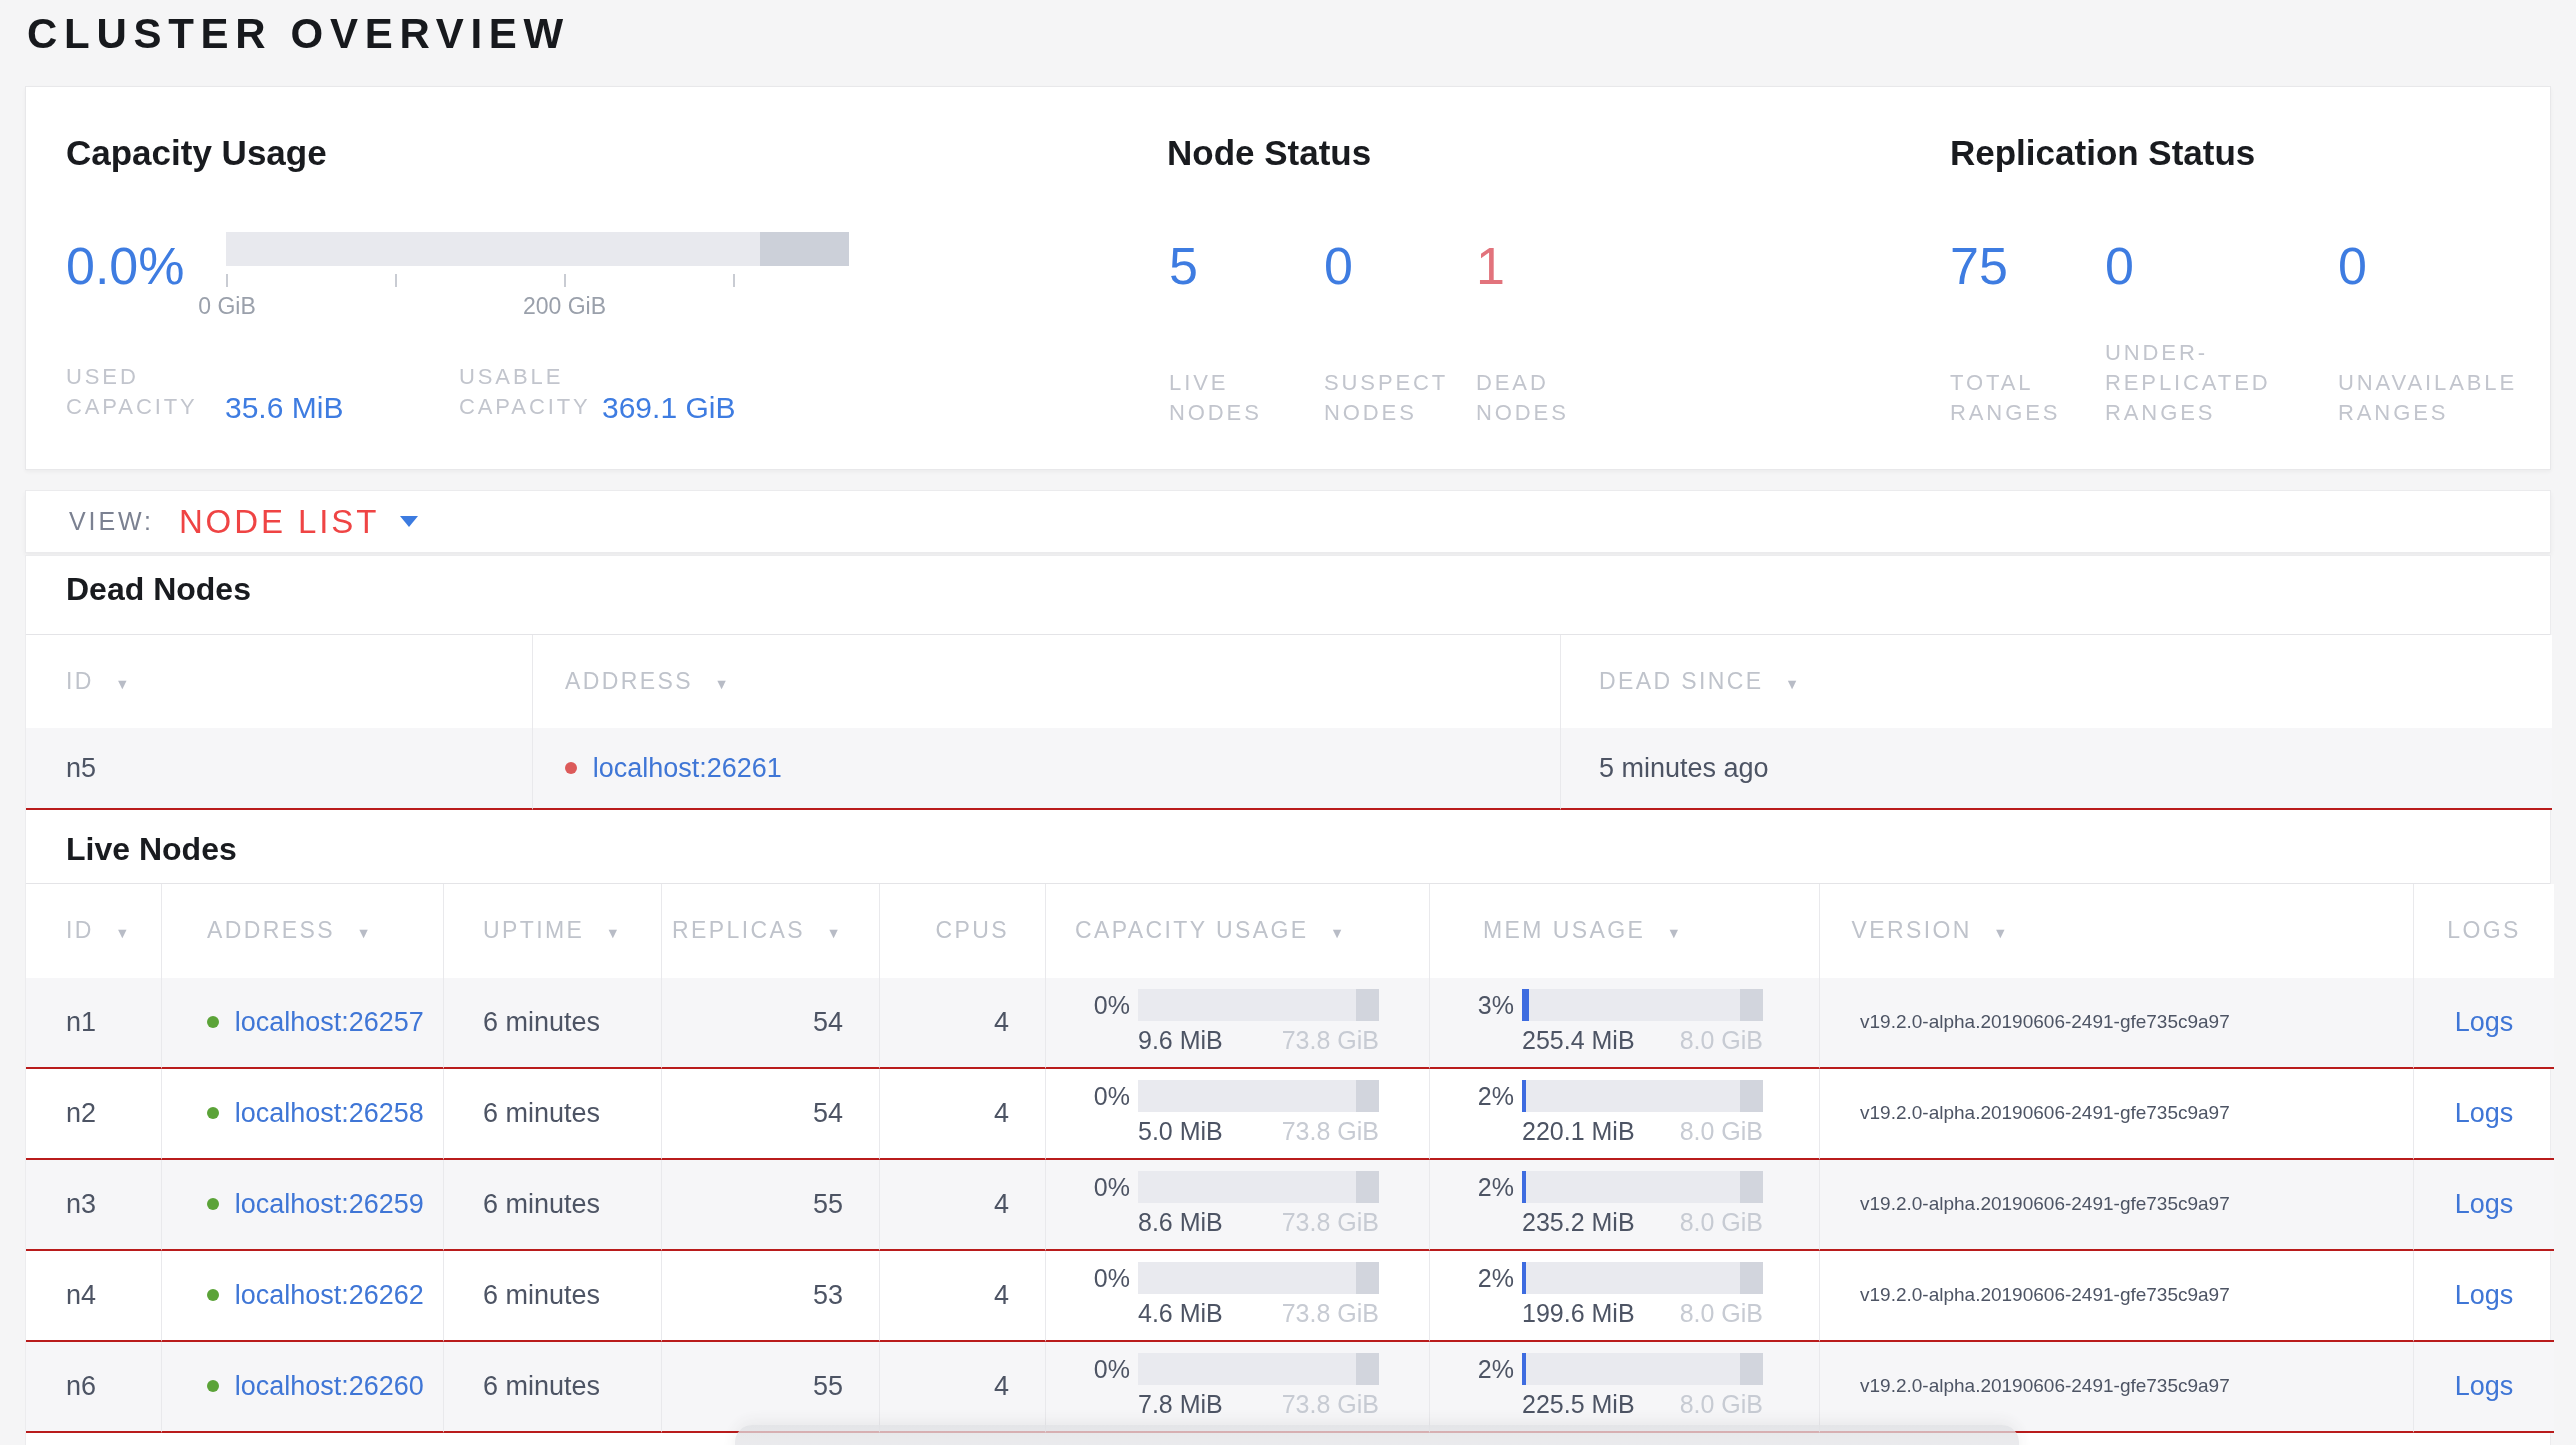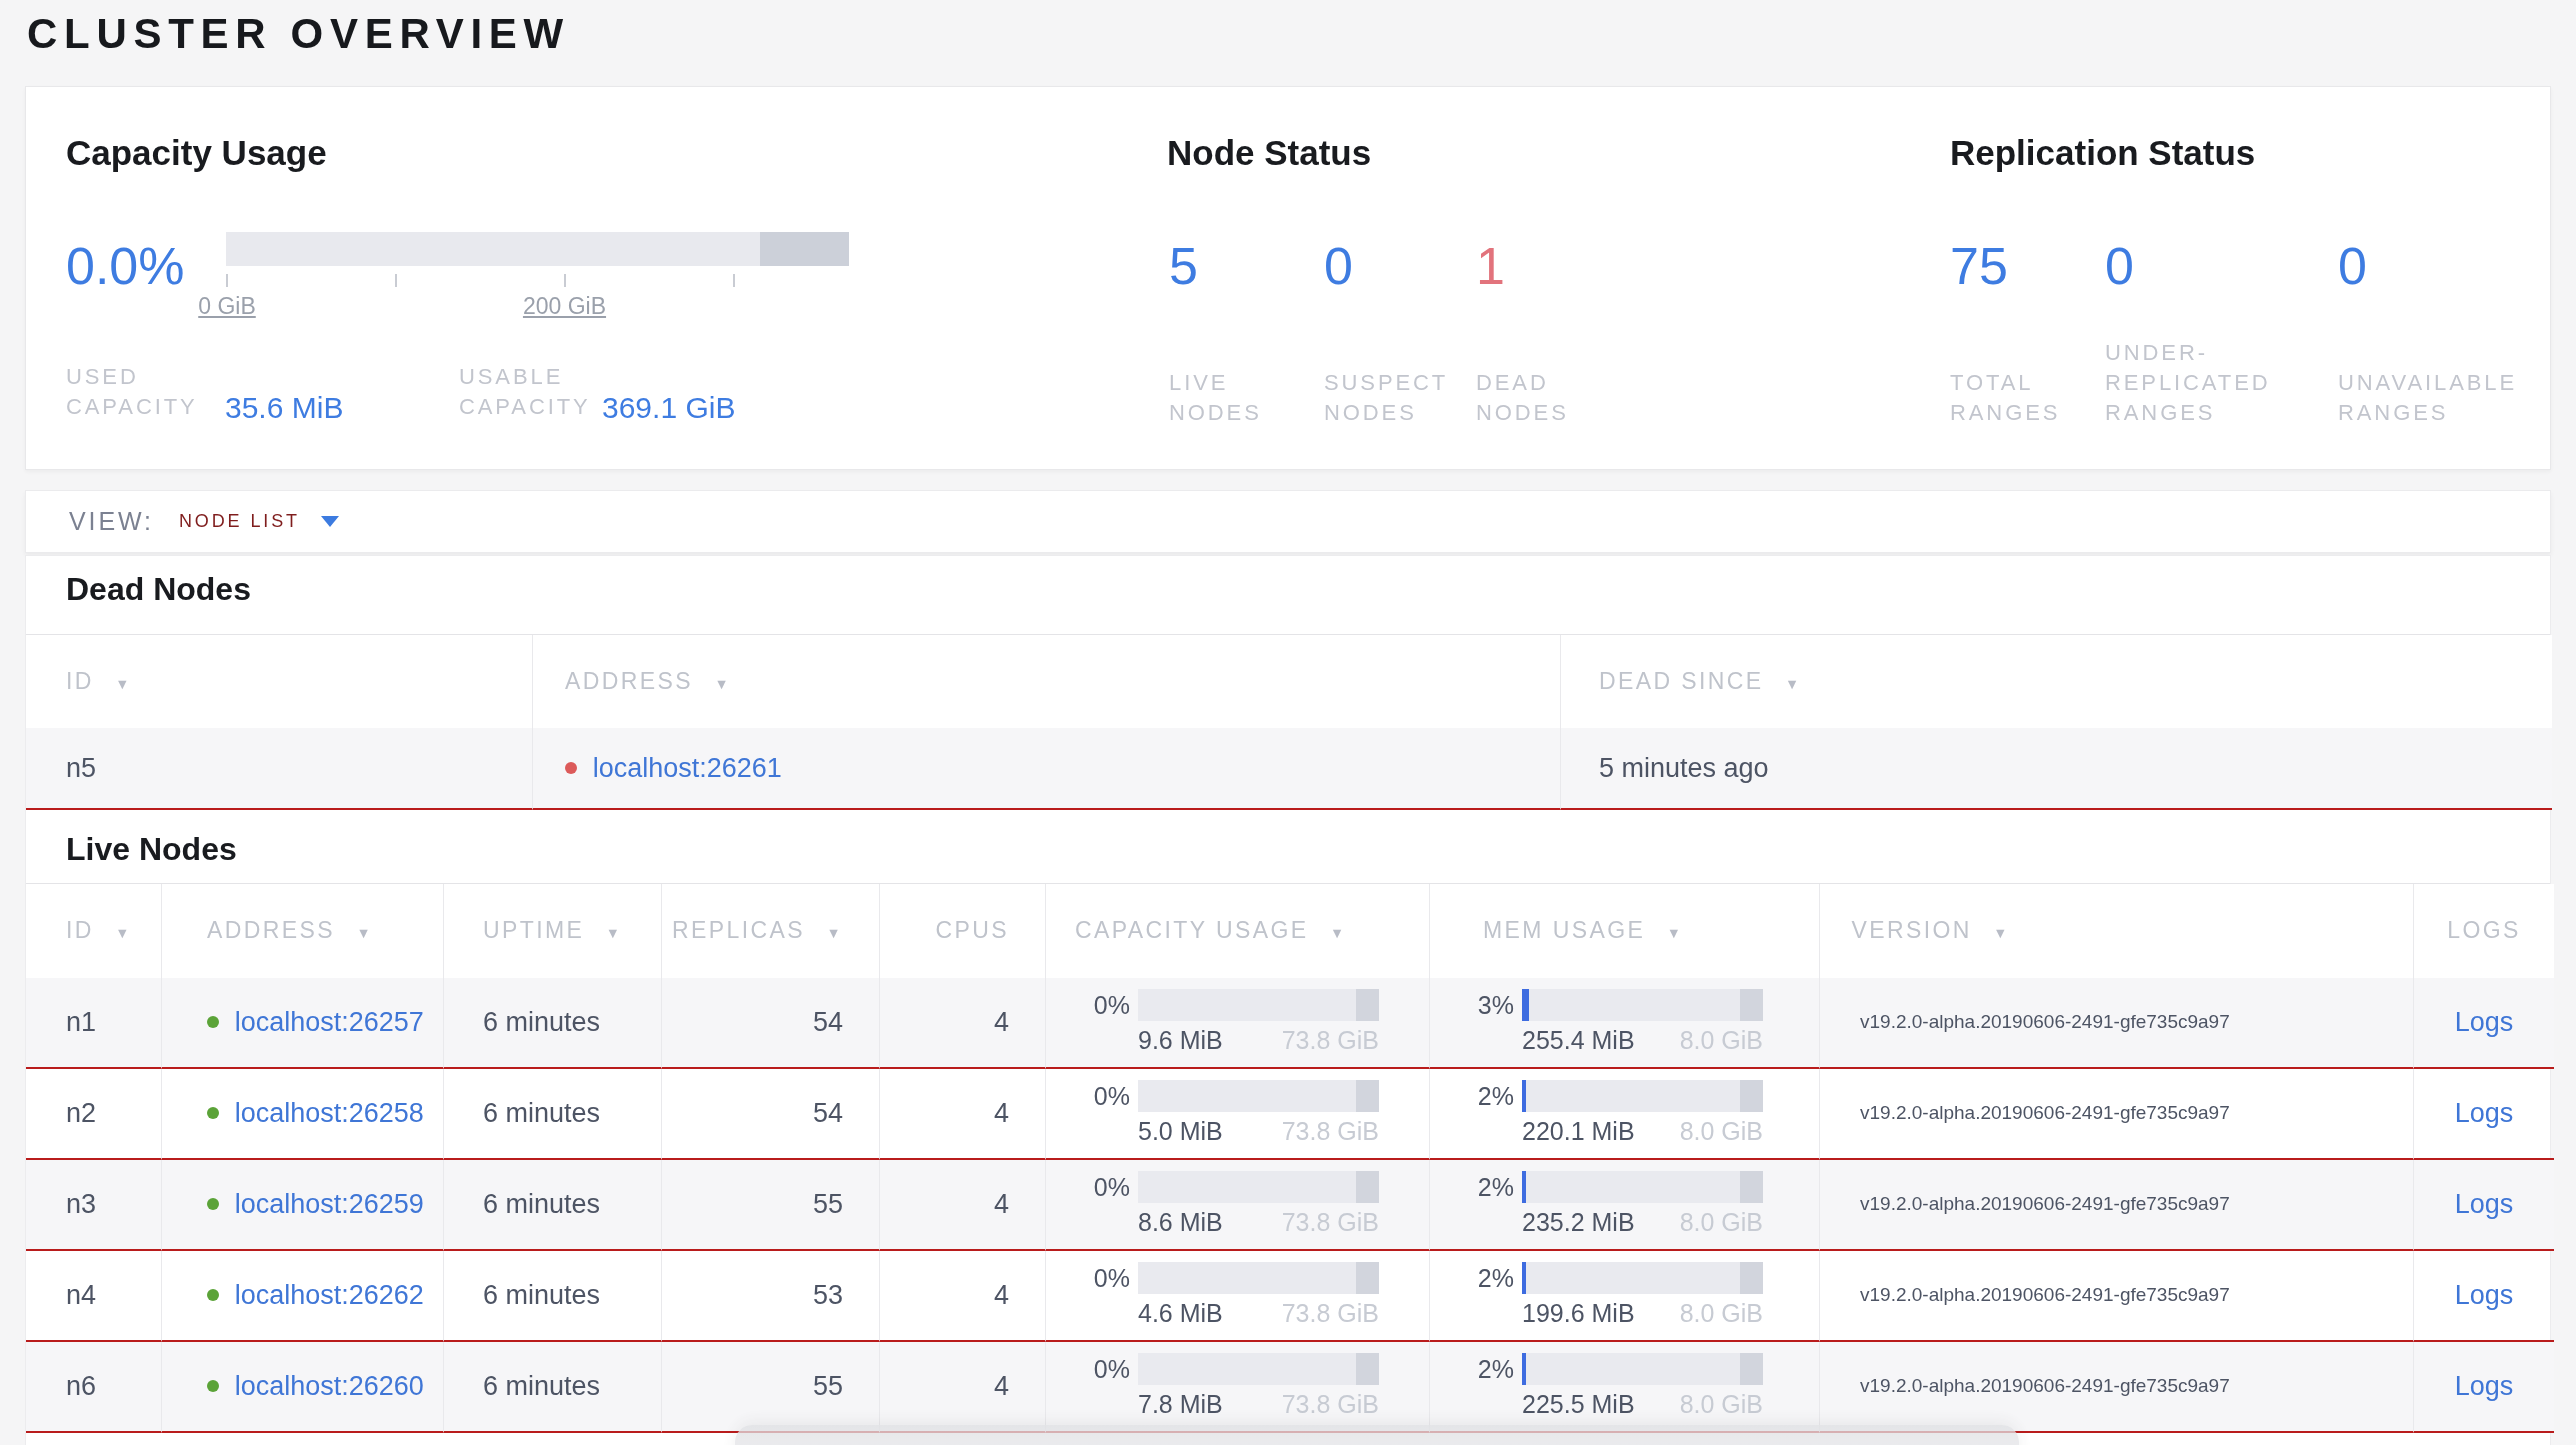--- a/index.html
+++ b/index.html
@@ -22,39 +22,39 @@
   .stat-label { position:absolute; top:281px; font-size:22px; letter-spacing:2.9px;
                 color:#c2c5cd; line-height:30px; white-space:pre-line; }
   .stat-label.threeline { top:251px; }
 
   
   .cap-pct { left:40px; }
   .sumbar { position:absolute; left:200px; top:145px; width:623px; height:34px; background:#e8e9ee; }
   .sumbar-dark { position:absolute; right:0; top:0; width:89px; height:34px; background:#ccd0d9; }
   .sumbar-fill { position:absolute; left:0; top:0; height:34px; background:#3e6ce0; }
   .tick { position:absolute; top:187px; width:1.9px; height:13.4px; background:#c9ccd3; }
-  .tick-label { position:absolute; top:206px; font-size:23px; color:#9aa0ab; text-align:center;text-decoration:underline; }
+  .tick-label { position:absolute; top:206px; font-size:23px; color:#9aa0ab; text-align:center; }
 
   .legend { position:absolute; top:275px; display:flex; align-items:flex-end; }
   .legend.used { left:40px; } .legend.usable { left:433px; }
   .legend .lab { font-size:22px; letter-spacing:2.9px; color:#c2c5cd; line-height:30px; white-space:pre-line; }
   .legend.used .lab { width:159px; } .legend.usable .lab { width:143px; }
   .legend .val { font-size:30px; color:#3e7ce1; padding-left:0px; position:relative; top:2.9px; }
 
   
   .ns1 { left:1143px; } .ns2 { left:1298px; } .ns3 { left:1450px; }
   .rs1 { left:1924px; } .rs2 { left:2079px; } .rs3 { left:2312px; }
 
   
   .view-bar { position:absolute; left:25px; top:490px; width:2526px; height:63px; background:#fff;
               border:1px solid #ebebed; box-shadow:0 2.9px 4.8px rgba(0,0,0,.05);
               display:flex; align-items:center; }
   .view-label { font-size:25px; letter-spacing:2.9px; color:#7b8191; margin-left:43px; }
   .view-select { display:flex; align-items:center; margin-left:25px; cursor:pointer; }
-  .view-select .sel-text { font-size:18px; letter-spacing:2.9px; color:#7f1d1d; }
+  .view-select .sel-text { font-size:33px; letter-spacing:2.9px; color:#ef4444; }
   .caret-down { width:0; height:0; border-left:9.5px solid transparent; border-right:9.5px solid transparent;
                 border-top:11.5px solid #3c7be0; margin-left:21px; }
 
   
   .main-section { position:absolute; left:25px; top:555px; width:2526px; height:891px;
                   background:#fff; border:1px solid #ececee; border-bottom:none; }
   .section-title { font-size:32px; font-weight:700; color:#191b1f; padding-left:40px; }
   .t-dead { margin-top:15.3px; margin-bottom:26px; }
   .t-live { margin-top:21px; margin-bottom:14.3px; }
 

